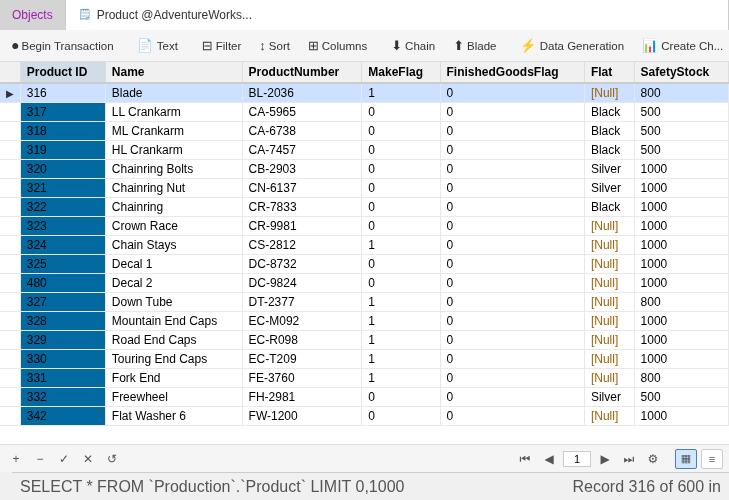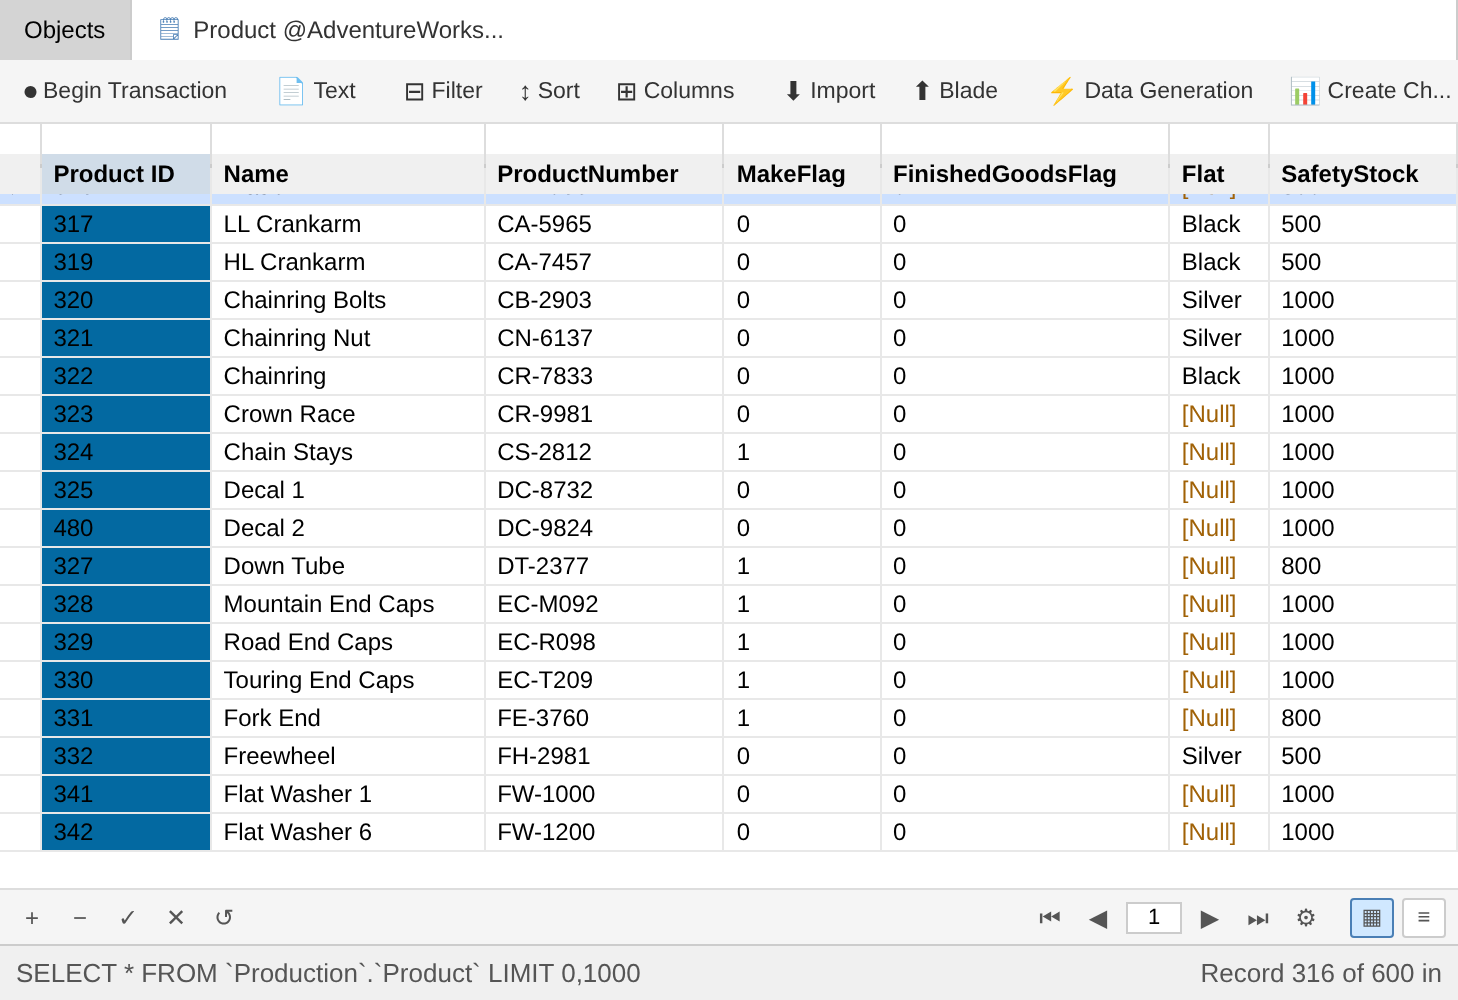--- a/index.html
+++ b/index.html
@@ -9,21 +9,21 @@
       display: flex;
       align-items: center;
       background: #e8e8e8;
       border-bottom: 1px solid #ccc;
       height: 30px;
     }
     .tab-objects {
       padding: 4px 12px;
       background: #d4d4d4;
       border-right: 1px solid #ccc;
-      color: #000000;
+      color: #a21caf;
       font-size: 12px;
       height: 30px;
       display: flex;
       align-items: center;
     }
     .tab-product {
       padding: 4px 12px;
       background: #ffffff;
       border-right: 1px solid #ccc;
       color: #333;
@@ -78,21 +78,21 @@
     }
     thead tr th {
       background: #f0f0f0;
       border-bottom: 2px solid #ccc;
       border-right: 1px solid #ddd;
       padding: 3px 6px;
       text-align: left;
       font-weight: 600;
       white-space: nowrap;
       position: sticky;
-      top: 15px;
+      top: 0;
       z-index: 10;
     }
     tbody tr td {
       border-bottom: 1px solid #e8e8e8;
       border-right: 1px solid #e8e8e8;
       padding: 2px 6px;
       white-space: nowrap;
     }
     tbody tr.selected-row td { background: #cce0ff; }
     tbody tr.selected-row td:first-child { background: #cce0ff; }
@@ -101,22 +101,23 @@
     .col-id-header { background: #d0dce8; }
     .null-val { color: #a16207; }
     
     .status-bar {
       display: flex;
       align-items: center;
       background: #f0f0f0;
       border-top: 1px solid #ccc;
       height: 28px;
       padding: 0 8px;
-      font-size: 13px;
+      font-size: 16px;
       color: #555;
+      margin-left: 12px;
     }
     .status-sql { flex: 1; }
     .status-record { margin-left: auto; }
 
     .bottom-bar {
       display: flex;
       align-items: center;
       background: #f5f5f5;
       border-top: 1px solid #ddd;
       height: 28px;
@@ -185,21 +186,21 @@
     <span class="icon-sym">↕</span>
     <span>Sort</span>
   </button>
   <button class="toolbar-btn">
     <span class="icon-sym">⊞</span>
     <span>Columns</span>
   </button>
   <div class="toolbar-separator"></div>
   <button class="toolbar-btn">
     <span class="icon-sym">⬇</span>
-    <span>Import</span>
+    <span>Chain</span>
   </button>
   <button class="toolbar-btn">
     <span class="icon-sym">⬆</span>
     <span>Blade</span>
   </button>
   <div class="toolbar-separator"></div>
   <button class="toolbar-btn">
     <span class="icon-sym">⚡</span>
     <span>Data Generation</span>
   </button>
@@ -239,20 +240,30 @@
     <td class="col-id">317</td>
     <td>LL Crankarm</td>
     <td>CA-5965</td>
     <td>0</td>
     <td>0</td>
     <td>Black</td>
     <td>500</td>
   </tr>
         <tr>
     <td class="row-marker"></td>
+    <td class="col-id">318</td>
+    <td>ML Crankarm</td>
+    <td>CA-6738</td>
+    <td>0</td>
+    <td>0</td>
+    <td>Black</td>
+    <td>500</td>
+  </tr>
+        <tr>
+    <td class="row-marker"></td>
     <td class="col-id">319</td>
     <td>HL Crankarm</td>
     <td>CA-7457</td>
     <td>0</td>
     <td>0</td>
     <td>Black</td>
     <td>500</td>
   </tr>
         <tr>
     <td class="row-marker"></td>
@@ -376,30 +387,20 @@
   </tr>
         <tr>
     <td class="row-marker"></td>
     <td class="col-id">332</td>
     <td>Freewheel</td>
     <td>FH-2981</td>
     <td>0</td>
     <td>0</td>
     <td>Silver</td>
     <td>500</td>
-  </tr>
-        <tr>
-    <td class="row-marker"></td>
-    <td class="col-id">341</td>
-    <td>Flat Washer 1</td>
-    <td>FW-1000</td>
-    <td>0</td>
-    <td>0</td>
-    <td class="null-val">[Null]</td>
-    <td>1000</td>
   </tr>
         <tr>
     <td class="row-marker"></td>
     <td class="col-id">342</td>
     <td>Flat Washer 6</td>
     <td>FW-1200</td>
     <td>0</td>
     <td>0</td>
     <td class="null-val">[Null]</td>
     <td>1000</td>

